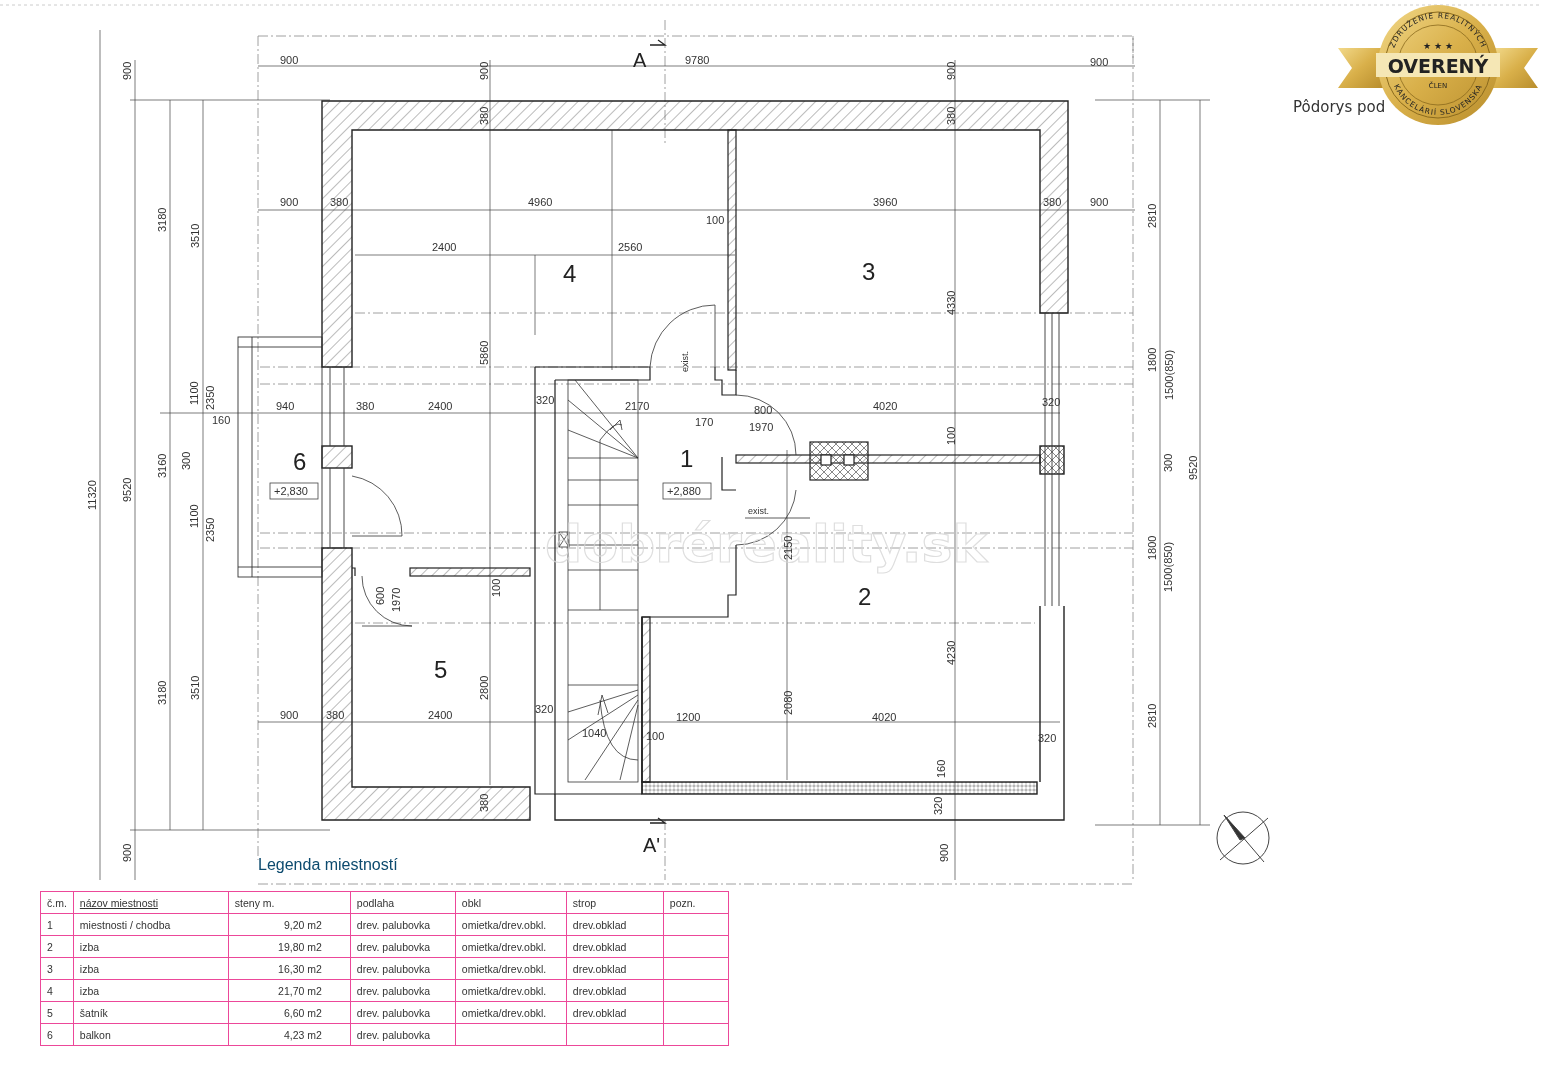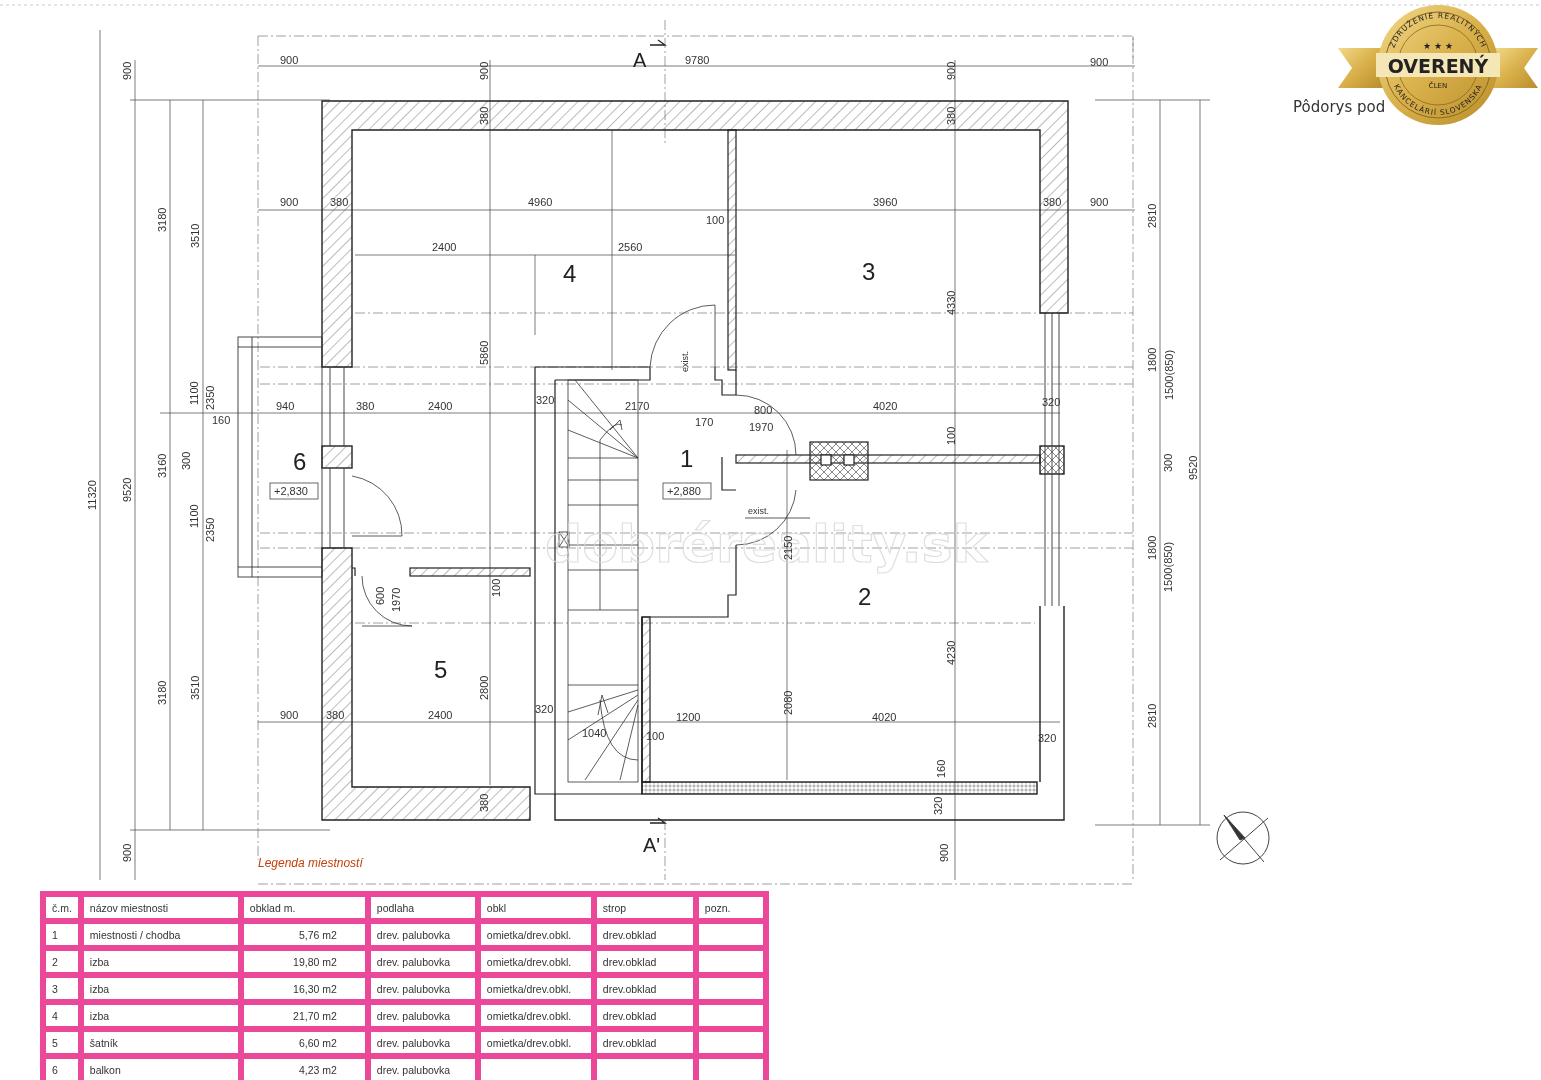--- a/index.html
+++ b/index.html
@@ -4,25 +4,25 @@
 <style>
   html,body{margin:0;padding:0;background:#ffffff;}
   body{width:1541px;height:1080px;position:relative;overflow:hidden;font-family:"DejaVu Sans",sans-serif;color:#222;}
   #plan{position:absolute;left:0;top:0;}
   .dim{font-family:"Liberation Sans",sans-serif;font-size:11px;fill:#333;}
   .room{font-family:"Liberation Sans",sans-serif;font-size:24px;fill:#222;}
   .lvl{font-family:"Liberation Sans",sans-serif;font-size:11px;fill:#333;}
   .sec{font-family:"Liberation Sans",sans-serif;font-size:20px;fill:#222;}
   .small{font-family:"Liberation Sans",sans-serif;font-size:9px;fill:#333;}
   .wm{font-family:"DejaVu Sans",sans-serif;font-size:52px;font-weight:bold;fill:none;stroke:#d6d6d6;stroke-width:1.2;opacity:.8;}
-  .legend-title{position:absolute;left:258px;top:856px;font-family:"Liberation Sans",sans-serif;font-size:12px;color:#c2410c;font-style:italic;}
+  .legend-title{position:absolute;left:258px;top:856px;font-family:"Liberation Sans",sans-serif;font-size:16px;color:#0c4a6e;}
   table.legend{position:absolute;left:40px;top:891px;border-collapse:collapse;font-family:"Liberation Sans",sans-serif;font-size:10.5px;color:#333;}
-  table.legend td, table.legend th{border:6px solid #ec4899;height:21px;padding:0 6px;font-weight:normal;text-align:left;white-space:nowrap;}
+  table.legend td, table.legend th{border:1px solid #ec4899;height:21px;padding:0 6px;font-weight:normal;text-align:left;white-space:nowrap;}
   table.legend .c0{width:12px;}
-  table.legend .c1{width:142px;}
+  table.legend .c1{width:142px;text-decoration:underline;}
   table.legend .c2{width:87px;text-align:right;padding-right:28px;}
   table.legend .c3{width:92px;}
   table.legend .c4{width:98px;}
   table.legend .c5{width:84px;}
   table.legend .c6{width:52px;}
   .badge{position:absolute;left:1338px;top:3px;width:200px;height:125px;}
   .badge-title{position:absolute;left:1293px;top:98px;font-family:"DejaVu Sans",sans-serif;font-weight:normal;font-size:15px;color:#333;}
 </style>
 </head>
 <body>
@@ -298,30 +298,30 @@
   <text x="100" y="85" text-anchor="middle" font-family="DejaVu Sans, sans-serif" font-size="7" fill="#222">ČLEN</text>
 </svg>
 <div class="badge-title">Pôdorys pod</div>
 
 <div class="legend-title">Legenda miestností</div>
 <table class="legend">
   <tbody>
       <tr>
     <th class="c0">č.m.</th>
     <th class="c1">názov miestnosti</th>
-    <th class="c2" style="text-align:left">obklad m.</th>
+    <th class="c2" style="text-align:left">steny m.</th>
     <th class="c3">podlaha</th>
     <th class="c4">obkl</th>
     <th class="c5">strop</th>
     <th class="c6">pozn.</th>
   </tr>
   <tr>
     <td>1</td>
         <td>miestnosti / chodba</td>
-        <td class="c2">5,76 m2</td>
+        <td class="c2">9,20 m2</td>
         <td>drev. palubovka</td>
         <td>omietka/drev.obkl.</td>
         <td>drev.obklad</td>
         <td></td>
   </tr>
   <tr>
     <td>2</td>
         <td>izba</td>
         <td class="c2">19,80 m2</td>
         <td>drev. palubovka</td>

